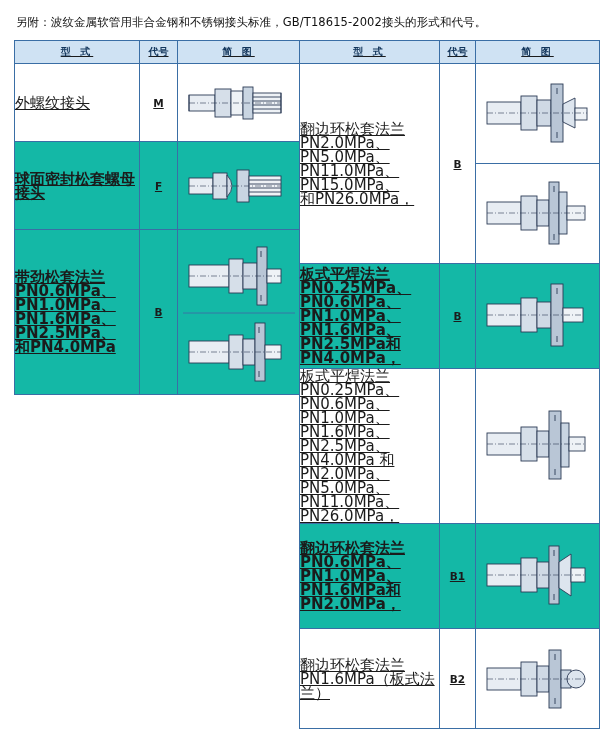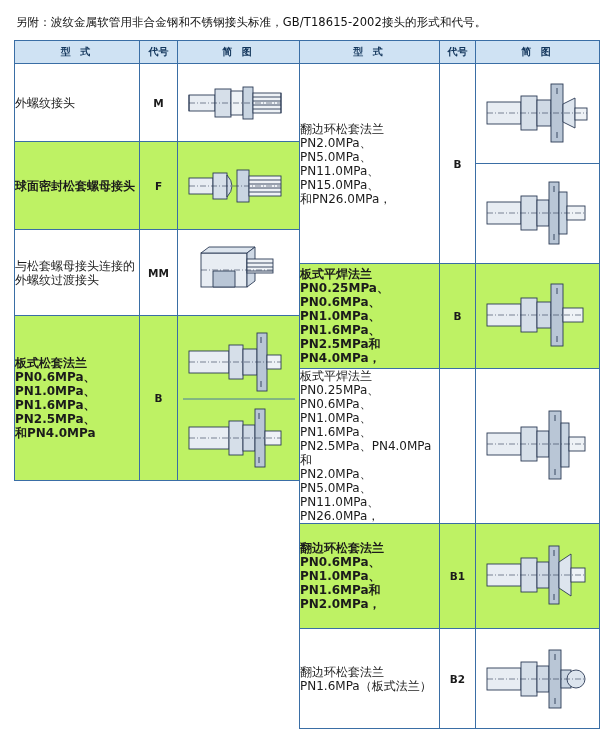--- a/index.html
+++ b/index.html
@@ -32,52 +32,53 @@
   .tables {
     display: flex;
     flex-direction: row;
     align-items: flex-start;
     gap: 0px;
   }
   table.spec {
     border-collapse: collapse;
     table-layout: fixed;
     font-size: 9.5px;
+    text-decoration: underline;
   }
   table.spec td, table.spec th {
     border: 1px solid #3a6ea5;
     padding: 0;
     vertical-align: middle;
   }
   .hdr td {
     background: #cfe2f3;
     text-align: center;
     font-size: 10px;
     font-weight: bold;
     height: 22px;
     color: #12355b;
     letter-spacing: 3px;
   }
   .hdr td.nosp { letter-spacing: 0px; }
   .cell-text {
     padding: 6px 7px;
-    font-size: 12px;
+    font-size: 15px;
     line-height: 14px;
   }
   .cell-code {
     text-align: center;
     font-size: 10.5px;
     font-weight: bold;
   }
   .cell-img {
     text-align: center;
     padding: 0;
   }
   .tint {
-    background: #bef264;
+    background: #14b8a6;
   }
   .fig {
     display: block;
     margin: 0 auto;
   }
   .left-table { width: 285px; }
   .right-table { width: 300px; margin-left: -1px; }
   .bold-label { font-weight: bold; }
 </style>
 </head>
@@ -139,44 +140,25 @@
               <line x1="66" y1="23" x2="98" y2="23"></line>
               <line x1="66" y1="27" x2="98" y2="27"></line>
               <line x1="66" y1="31" x2="98" y2="31"></line>
               <line x1="66" y1="35" x2="98" y2="35"></line>
               <line x1="6" y1="29" x2="98" y2="29" stroke-dasharray="6 2 1 2" stroke-width="0.6"></line>
             </g>
           </svg>
         </td>
       </tr>
 
-      <tr style="height:86px">
-        <td class="cell-text" style="white-space:pre-line">与松套螺母接头连接的外螺纹过渡接头</td>
-        <td class="cell-code">MM</td>
-        <td class="cell-img">
-          <svg class="fig" width="112" height="60" viewBox="0 0 112 60">
-            <g stroke="#2b3a55" stroke-width="0.9" fill="none">
-              <rect x="18" y="10" width="46" height="34" fill="#e8edf3"></rect>
-              <path d="M18 10 L26 4 L72 4 L64 10 Z" fill="#dde5ee"></path>
-              <path d="M64 10 L72 4 L72 38 L64 44 Z" fill="#cfd9e5"></path>
-              <rect x="64" y="16" width="26" height="14" fill="#eef2f6"></rect>
-              <line x1="64" y1="20" x2="90" y2="20"></line>
-              <line x1="64" y1="24" x2="90" y2="24"></line>
-              <line x1="64" y1="28" x2="90" y2="28"></line>
-              <path d="M30 28 L52 28 L52 44 L30 44 Z" fill="#b9c6d6"></path>
-              <line x1="18" y1="27" x2="90" y2="27" stroke-dasharray="6 2 1 2" stroke-width="0.6"></line>
-            </g>
-          </svg>
-        </td>
-      </tr>
 
 
 
       <tr class="tint" style="height:165px">
-        <td class="cell-text" style="white-space:pre-line;font-weight:bold">板式松套法兰
+        <td class="cell-text" style="white-space:pre-line;font-weight:bold">带劲松套法兰
 PN0.6MPa、PN1.0MPa、
 PN1.6MPa、PN2.5MPa、
 和PN4.0MPa</td>
         <td class="cell-code">B</td>
         <td class="cell-img">
           <svg class="fig" width="112" height="150" viewBox="0 0 112 150">
             <g stroke="#2b3a55" stroke-width="0.9" fill="none">
 
               <rect x="6" y="28" width="40" height="22" fill="#e8edf3"></rect>
               <rect x="46" y="22" width="14" height="34" fill="#d6dfe9"></rect>

